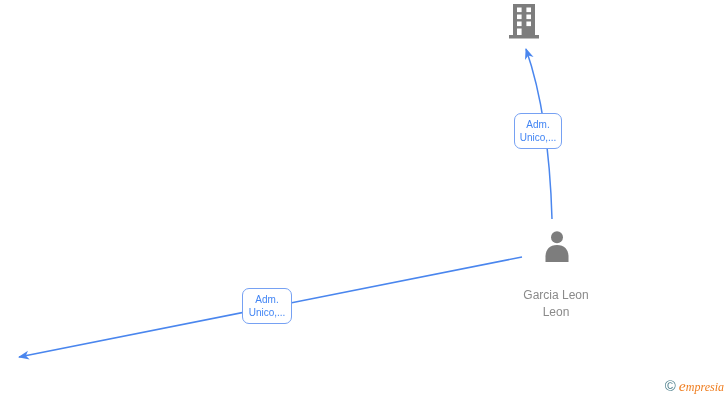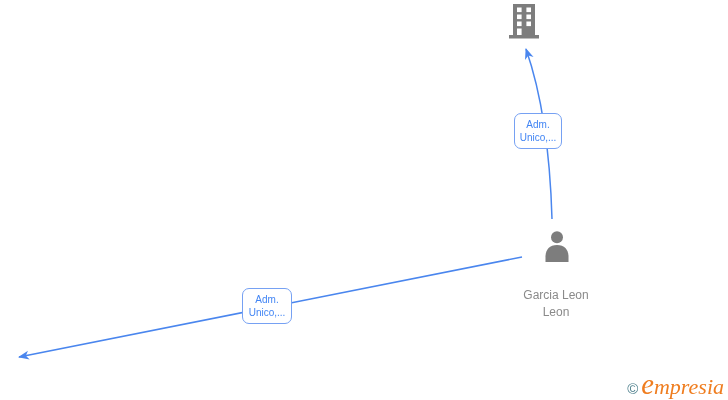--- a/index.html
+++ b/index.html
@@ -55,21 +55,21 @@
   .logo .copyright {
     color: #4e808d;
     font-size: 15px;
     margin-right: 3px;
   }
   .logo .brand {
     display: inline-block;
     color: #ef7d1f;
     font-family: "Liberation Serif", serif;
     font-style: italic;
-    font-size: 22px;
+    font-size: 12px;
     line-height: 20px;
   }
   .logo .brand::first-letter { font-size: 1.3em; }
 </style>
 </head>
 <body>
 
 <div id="graph-canvas">
 
   <svg class="edges" width="728" height="400" viewBox="0 0 728 400">

